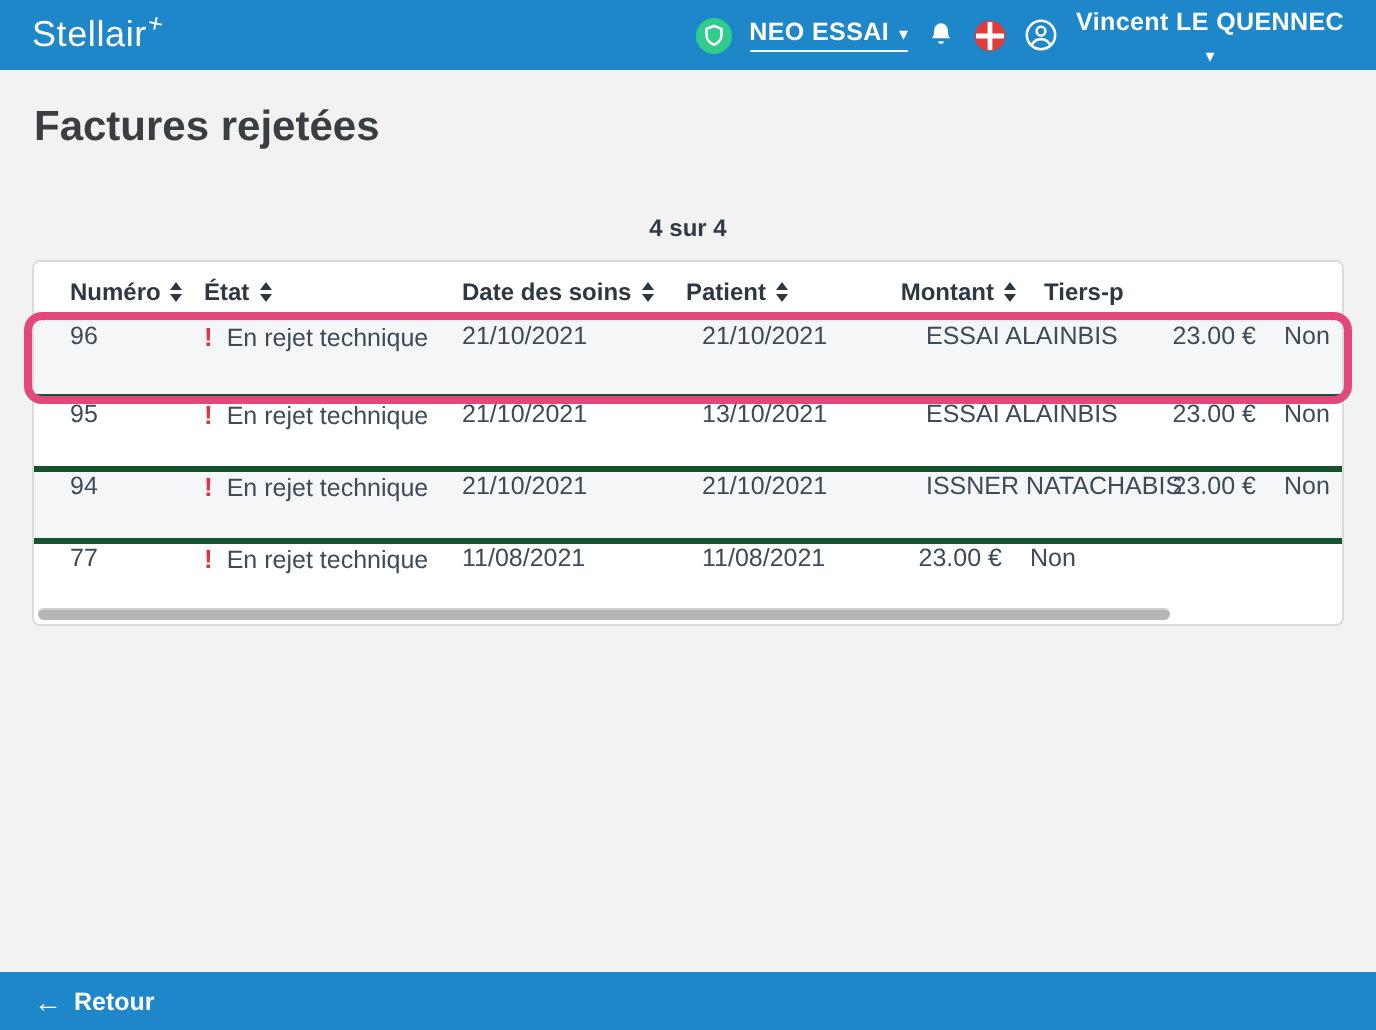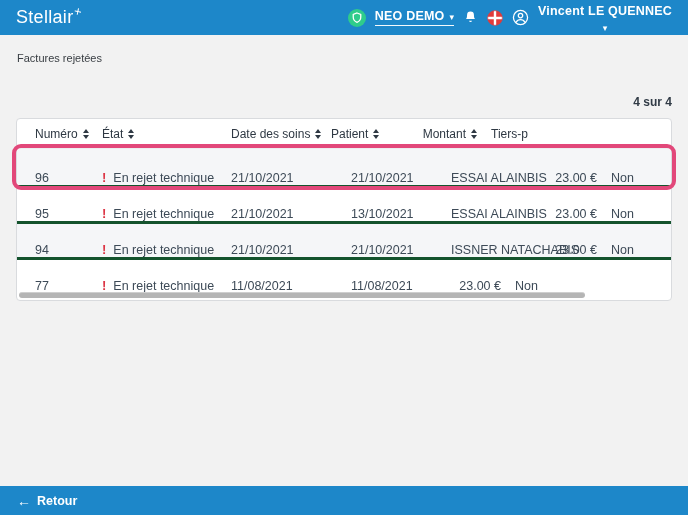--- a/index.html
+++ b/index.html
@@ -26,51 +26,51 @@
   .workspace {
     display:inline-flex; align-items:center; gap:5px;
     border-bottom:1px solid rgba(255,255,255,.95); padding-bottom:2px; cursor:pointer;
   }
   .user-menu { display:inline-flex; align-items:center; gap:4px; cursor:pointer;flex-direction:column; }
   .caret { font-size:9px; position:relative; top:1px; }
   .hicon { display:inline-flex; align-items:center; cursor:pointer; }
 
   
   main { padding:0 16px; }
-  .page-title { font-size:11px; font-weight:400; color:#393e43; margin:17px 0 0 1px; }
-  .result-count { text-align:right; font-size:12px; font-weight:700; color:#313b46; margin-top:31px; }
+  .page-title { font-size:21px; font-weight:700; color:#393e43; margin:17px 0 0 1px; }
+  .result-count { text-align:center; font-size:12px; font-weight:700; color:#313b46; margin-top:31px; }
 
   
   .card {
     position:relative; margin-top:9px; height:183px;
     background:#fff; border:1px solid #d9dbde; border-radius:4px;
   }
   .thead {
     display:flex; align-items:center; height:30px;
     border-bottom:1px solid #eceef0;
-    font-size:12px; font-weight:400; color:#2e3843;
+    font-size:12px; font-weight:700; color:#2e3843;
   }
   .cell { flex:none; white-space:nowrap; }
   .hc { display:flex; align-items:center; gap:5px; cursor:pointer; }
   .c1 { width:85px;  padding-left:18px; }
   .c2 { width:129px; }
   .c3 { width:120px; }
   .c4 { width:100px; }
-  .c5 { width:96px; }
+  .c5 { width:115px;margin-left:12px; }
   .c6 { width:50px;  text-align:right; }
   .c7 { width:55px;  padding-left:14px; overflow:hidden; }
   .hc.c6 { justify-content:flex-end;padding-left:28px; }
 
   .sort { display:inline-flex; flex-direction:column; gap:2px; }
   .sort i { display:block; width:0; height:0; border-left:3.5px solid transparent; border-right:3.5px solid transparent; }
   .sort .up   { border-bottom:4px solid #2e3843; }
   .sort .down { border-top:4px solid #2e3843; }
 
   .trow {
-    position:relative; display:flex; align-items:flex-end; height:36px;
+    position:relative; display:flex; align-items:flex-start; height:36px;
     font-size:12.5px; color:#3d4a57; cursor:pointer;
   }
   .trow + .trow { border-top:3px solid #14532d; }
   .trow.striped { background:#f5f6f8; }
   .excl { color:var(--error,#dc3545); font-weight:700; font-size:13px; margin-right:7px; }
 
   .trow.highlighted::after {
     content:""; position:absolute; inset:-5px -5px;
     border:4px solid var(--highlight,#e2487a); border-radius:9px;
     pointer-events:none; z-index:3;
@@ -99,21 +99,21 @@
     <span>Stellair</span><span class="logo-star">+</span>
   </div>
   <div class="header-right">
     <span class="hicon">
       <svg width="18" height="18" viewBox="0 0 24 24">
           <circle cx="12" cy="12" r="12" fill="#2fcc8b"></circle>
           <path d="M12 5.3l5 1.9v3.9c0 3.2-2.1 5.5-5 6.7-2.9-1.2-5-3.5-5-6.7V7.2z" fill="none" stroke="#fff" stroke-width="1.7"></path>
         </svg>
     </span>
     <span class="workspace">
-      <span class="hdr-text">NEO DEMO</span>
+      <span class="hdr-text">NEO ESSAI</span>
         <span class="caret">▾</span>
     </span>
     <span class="hicon">
       <svg width="15" height="15" viewBox="0 0 24 24">
           <path d="M12 2.5a5.5 5.5 0 0 0-5.5 5.5c0 4-.7 5.3-1.8 6.5h14.6c-1.1-1.2-1.8-2.5-1.8-6.5A5.5 5.5 0 0 0 12 2.5z" fill="#fff"></path>
           <path d="M9.8 17a2.2 2.2 0 0 0 4.4 0z" fill="#fff"></path>
         </svg>
     </span>
     <span class="hicon">
       <svg width="16" height="16" viewBox="0 0 24 24">

